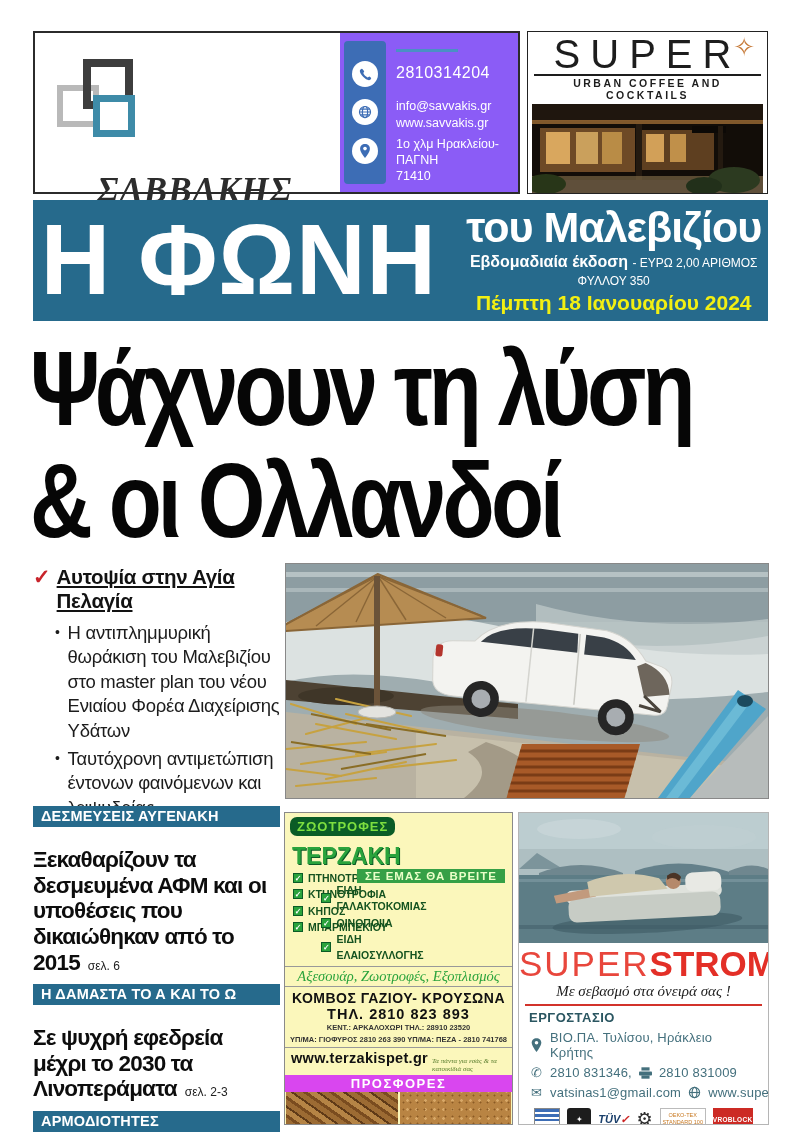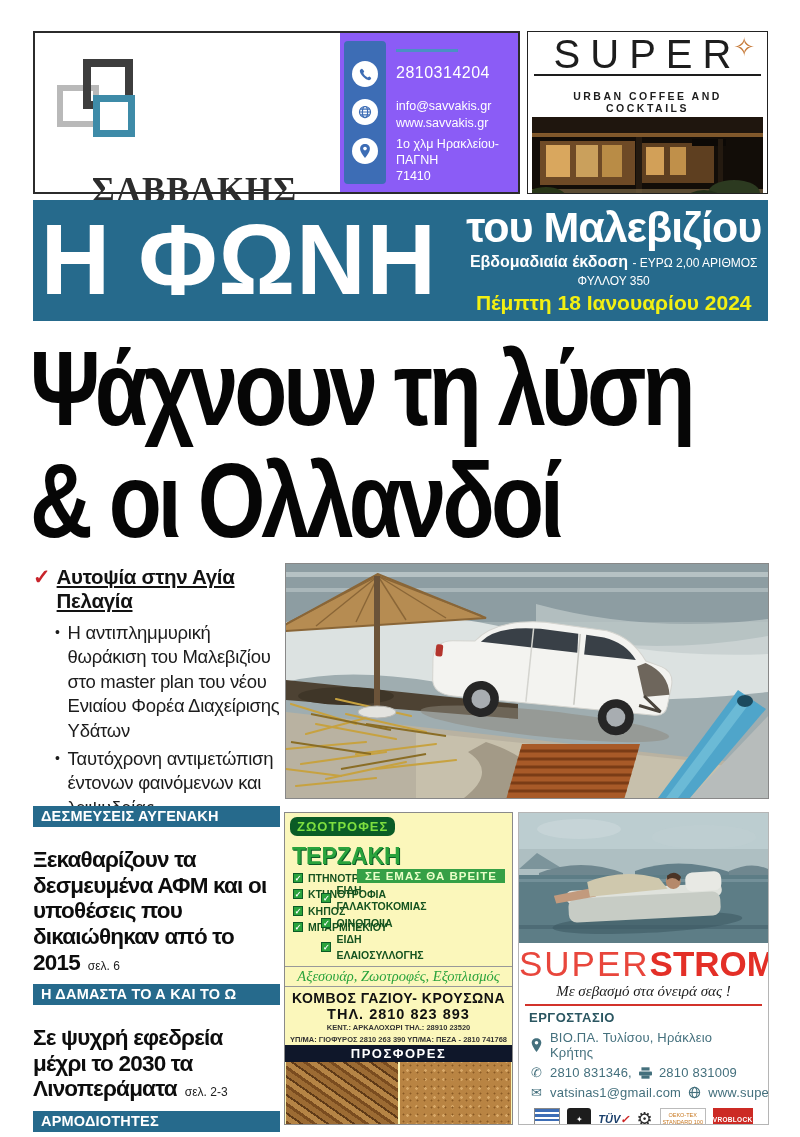--- a/index.html
+++ b/index.html
@@ -2,42 +2,42 @@
 <html><head>
 <meta charset="utf-8">
 <style>
   * { margin:0; padding:0; box-sizing:border-box; }
   html,body { background:#fff; }
   body { font-family:"Liberation Sans", sans-serif; width:800px; height:1137px; position:relative; overflow:hidden; }
   .abs { position:absolute; }
 
   
   .ad-savvakis { left:33px; top:31px; width:487px; height:163px; border:2px solid #2b2b2b; background:#fff; display:flex; }
-  .sv-left { flex:1; position:relative; padding:18px 0 0 14px; }
+  .sv-left { flex:1; position:relative; padding:18px 0 0 14px;font-style:italic; }
   .sv-squares { position:relative; width:104px; height:112px; float:left; margin:8px 6px 0 8px; }
   .sq { position:absolute; }
   .sq-dark { width:50px; height:50px; border:8px solid #3d3d3d; left:26px; top:0; }
   .sq-gray { width:42px; height:42px; border:6px solid #b9b9b9; left:0; top:26px; }
   .sq-blue { width:42px; height:42px; border:7px solid #3e8ba8; left:36px; top:36px; background:#fff; }
   .sv-text { padding-top:22px; text-align:center; }
   .sv-name { font-family:"Liberation Serif", serif; font-weight:bold; font-size:35px; letter-spacing:1px; color:#2c2c2c; }
   .sv-sub { font-size:11.5px; color:#4a4a4a; letter-spacing:.4px; margin-top:3px; }
   .sv-est { font-size:12px; font-weight:bold; color:#3e7fa0; letter-spacing:1px; margin-top:2px; }
   .sv-right { width:178px; background:#8b5cf6; position:relative; color:#fff; padding:14px 8px 0 56px; }
   .sv-strip { position:absolute; left:4px; top:8px; bottom:8px; width:42px; background:#3d6db5; border-radius:4px; display:flex; flex-direction:column; align-items:center; justify-content:space-around; padding:14px 0; }
   .sv-circ { width:26px; height:26px; border-radius:50%; background:#fff; color:#3d6db5; display:flex; align-items:center; justify-content:center; font-size:15px; }
   .sv-line { width:62px; height:3px; background:#4a90c4; margin:2px 0 12px; }
   .sv-phone { font-size:16px; letter-spacing:.5px; }
   .sv-mailweb { font-size:12.5px; line-height:1.35; margin-top:16px; }
   .sv-addr { font-size:12.5px; line-height:1.3; margin-top:4px; }
 
   .ad-star { left:527px; top:31px; width:241px; height:163px; border:1px solid #222; background:#fff; text-align:center; overflow:hidden; }
   .star-name { font-size:40px; letter-spacing:10px; font-weight:normal; color:#1d1d1d; line-height:1; margin-top:2px; position:relative; }
   .star-glyph { position:absolute; right:2px; top:0; color:#c77b3a; font-size:26px; }
-  .star-sub { font-size:10.5px; font-weight:bold; letter-spacing:2.5px; color:#1d1d1d; border-top:2px solid #1d1d1d; margin:0 6px; padding-top:14px; }
+  .star-sub { font-size:10.5px; font-weight:bold; letter-spacing:2.5px; color:#1d1d1d; border-top:2px solid #1d1d1d; margin:0 6px; padding-top:1px; }
   .star-photo { display:block; margin:3px auto 2px; }
 
   
   .masthead { left:33px; top:200px; width:735px; height:121px; background:#266a8c; display:flex; }
   .mh-title { color:#fff; font-weight:bold; font-size:100px; line-height:118px; letter-spacing:1px; white-space:nowrap; padding-left:8px; transform:scaleX(.96); transform-origin:0 50%; }
   .mh-right { flex:1; text-align:center; padding-top:4px; min-width:320px; }
   .mh-suffix { color:#fff; font-weight:bold; font-size:43px; letter-spacing:-1px; line-height:1.1; }
   .mh-edrow { color:#fff; margin-top:2px; }
   .mh-ed { font-weight:bold; font-size:16px; }
   .mh-edinfo { font-size:12px; }
@@ -77,21 +77,21 @@
   .tz-col1 { width:46%; } .tz-col2 { width:54%; padding-top:12px; }
   .tz-item { display:flex; align-items:center; gap:5px; font-size:10.5px; font-weight:bold; color:#14521f; line-height:1.55; }
   .tz-cb { width:10px; height:10px; background:#2aa33c; border:1px solid #0a5c26; color:#fff; font-size:8px; line-height:9px; text-align:center; flex:0 0 auto; }
   .tz-sub { font-family:"Liberation Serif", serif; font-style:italic; color:#2aa33c; font-size:14.5px; text-align:center; border-top:1px solid #999; border-bottom:1px solid #999; margin-top:3px; padding:1px 0; }
   .tz-loc { font-weight:bold; font-size:14px; text-align:center; letter-spacing:.5px; margin-top:3px; color:#111; }
   .tz-tel { font-weight:bold; font-size:14.5px; text-align:center; letter-spacing:1px; color:#111; }
   .tz-small { font-size:7.5px; font-weight:bold; text-align:center; color:#333; line-height:1.5; }
   .tz-webrow { border-top:1px solid #999; margin-top:2px; padding:2px 4px 2px 6px; display:flex; align-items:baseline; gap:4px; }
   .tz-web { font-weight:bold; font-size:14.5px; color:#111; letter-spacing:.3px; }
   .tz-webnote { font-family:"Liberation Serif", serif; font-style:italic; font-size:7px; color:#557a2a; }
-  .tz-offers-banner { background:#0f172a; color:#fff; font-weight:bold; font-size:13px; text-align:center; letter-spacing:1.5px; padding:1px 0; }
+  .tz-offers-banner { background:#d946ef; color:#fff; font-weight:bold; font-size:13px; text-align:center; letter-spacing:1.5px; padding:1px 0; }
   .tz-grid { display:grid; grid-template-columns:1fr 1fr; gap:0 2px; padding:0 1px; }
   .tz-img { position:relative; height:68px; }
   .img-wood { background:repeating-linear-gradient(35deg,#9c6b33 0 5px,#7a4c1f 5px 8px,#b58445 8px 13px,#5f3a17 13px 15px); }
   .img-pellet { background-color:#b98443; background-image:radial-gradient(#8a5a24 18%, rgba(0,0,0,0) 22%), radial-gradient(#d8a868 18%, rgba(0,0,0,0) 24%); background-size:7px 7px, 9px 9px; background-position:0 0, 3px 4px; }
 
   
   .ad-strom { left:518px; top:812px; width:251px; height:313px; background:#fff; border:1px solid #b5b5b5; overflow:hidden; }
   .ss-photo { display:block; }
   .ss-brandrow { text-align:center; margin-top:3px; line-height:1; white-space:nowrap; }
   .ss-light { font-size:35px; color:#e8463c; letter-spacing:2px; }
@@ -357,20 +357,24 @@
           <span class="tz-cb">✓</span>
           <span>ΕΙΔΗ ΕΛΑΙΟΣΥΛΛΟΓΗΣ</span>
         </div>
     </div>
   </div>
   <div class="tz-sub">Αξεσουάρ, Ζωοτροφές, Εξοπλισμός</div>
   <div class="tz-loc">ΚΟΜΒΟΣ ΓΑΖΙΟΥ- ΚΡΟΥΣΩΝΑ</div>
   <div class="tz-tel">ΤΗΛ. 2810 823 893</div>
   <div class="tz-small">ΚΕΝΤ.:  ΑΡΚΑΛΟΧΩΡΙ ΤΗΛ.: 28910 23520</div>
   <div class="tz-small">ΥΠ/ΜΑ:  ΓΙΟΦΥΡΟΣ 2810 263 390   ΥΠ/ΜΑ:  ΠΕΖΑ - 2810 741768</div>
+  <div class="tz-webrow">
+    <span class="tz-web">www.terzakispet.gr</span>
+    <span class="tz-webnote">Τα πάντα για εσάς &amp; τα κατοικίδιά σας</span>
+  </div>
   <div class="tz-offers-banner">ΠΡΟΣΦΟΡΕΣ</div>
   <div class="tz-grid">
     <div>
       <div class="tz-img img-wood">
         
       </div>
 
     </div>
     <div>
       <div class="tz-img img-pellet">

